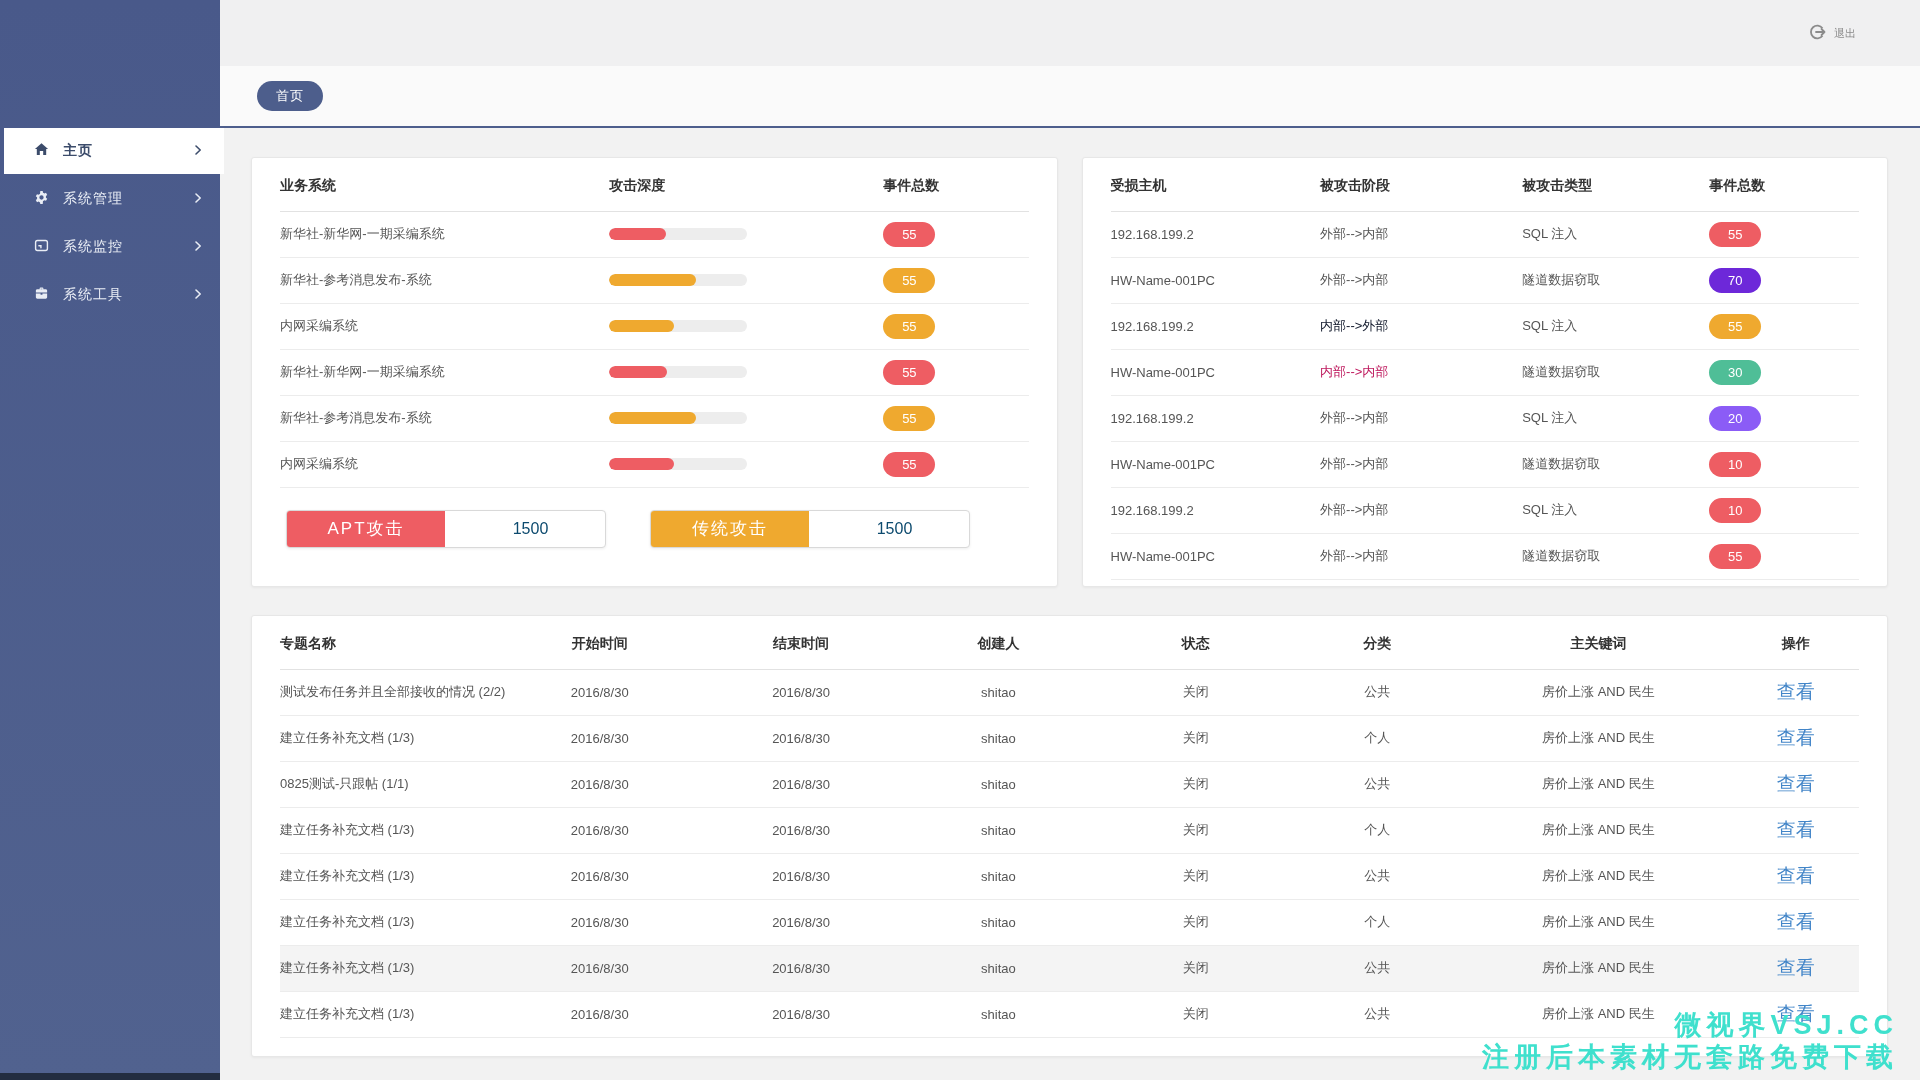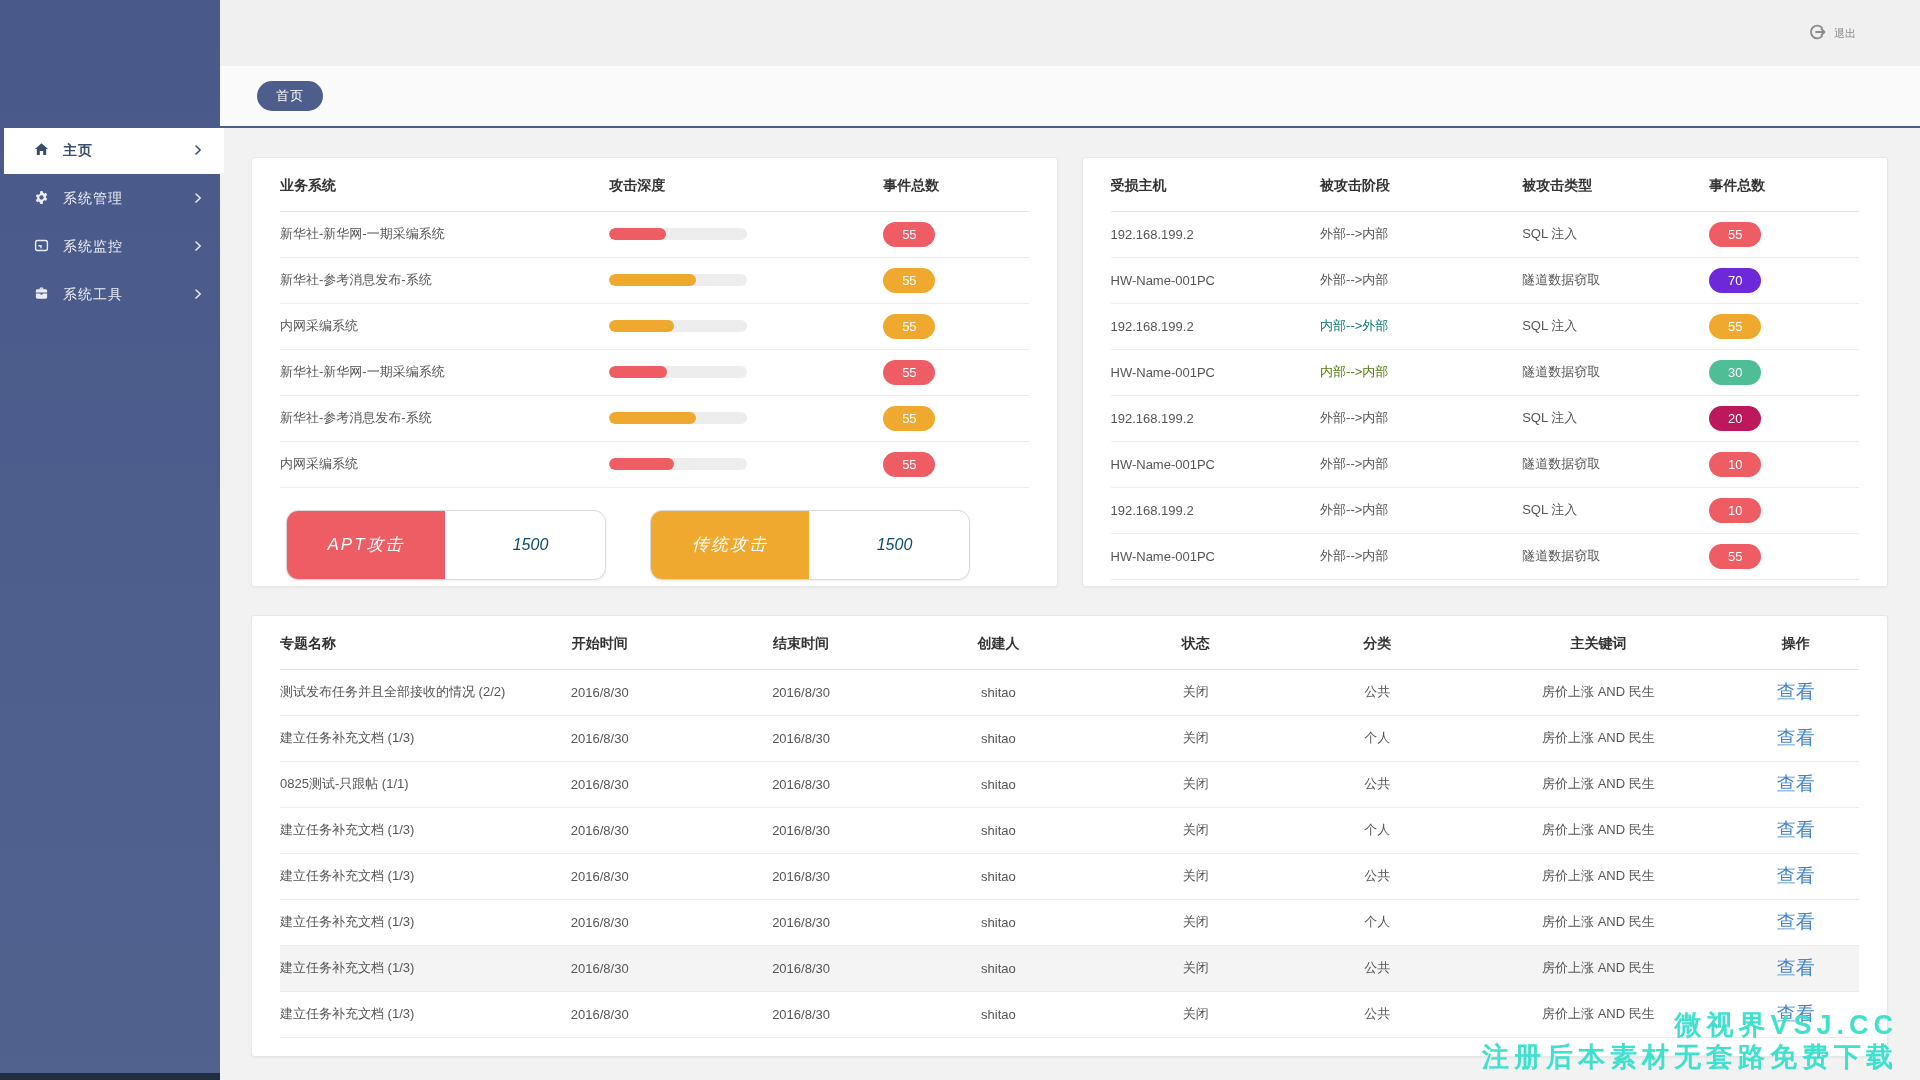--- a/index.html
+++ b/index.html
@@ -40,22 +40,22 @@
   td { height:46px; font-size:13px; color:#555; border-bottom:1px solid #ececec;
     white-space:nowrap; overflow:visible; }
   .pad-col { padding-left:42px; }
 
   .badge { display:inline-block; min-width:52px; height:25px; line-height:25px; text-align:center;
     color:#fff; font-size:13px; border-radius:13px; padding:0 8px; }
   .track { width:138px; height:12px; border-radius:6px; background:#ededed; overflow:hidden; }
   .fill { height:12px; border-radius:6px; }
 
   .stat-row { display:flex; gap:44px; margin:22px 0 0 6px; }
-  .stat-box { width:320px; height:70px; background:#fff; border:1px solid #d9d9d9;
-    border-radius:12px; display:flex; overflow:hidden; box-shadow:0 1px 3px rgba(0,0,0,.07);font-style:italic; }
+  .stat-box { width:320px; height:38px; background:#fff; border:1px solid #d9d9d9;
+    border-radius:4px; display:flex; overflow:hidden; box-shadow:0 1px 3px rgba(0,0,0,.07); }
   .stat-label { width:158px; display:flex; align-items:center; justify-content:center;
     color:#fff; font-size:17px; letter-spacing:2px; }
   .stat-value { flex:1; display:flex; align-items:center; justify-content:center;
     color:#0c4a6e; font-size:16px;padding-left:11px; }
 
   .table-card { margin-top:28px; padding-bottom:18px; }
   .t-center { text-align:center; }
   tr.highlight td { background:#f4f4f4; }
   .view-link { color:var(--link); cursor:pointer; text-decoration:none; font-size:19px; }
   .stage { font-size:13px; }
@@ -239,35 +239,35 @@
                 <td><span class="badge" style="background:#ee5d63">55</span></td>
               </tr>
               <tr>
                 <td><span>HW-Name-001PC</span></td>
                 <td><span class="stage">外部--&gt;内部</span></td>
                 <td><span>隧道数据窃取</span></td>
                 <td><span class="badge" style="background:#6d28d9">70</span></td>
               </tr>
               <tr>
                 <td><span>192.168.199.2</span></td>
-                <td><span class="stage" style="color:#0f766e">内部--&gt;外部</span></td>
+                <td><span class="stage" style="color:#0f172a">内部--&gt;外部</span></td>
                 <td><span>SQL 注入</span></td>
                 <td><span class="badge" style="background:#efa92f">55</span></td>
               </tr>
               <tr>
                 <td><span>HW-Name-001PC</span></td>
-                <td><span class="stage" style="color:#4d7c0f">内部--&gt;内部</span></td>
+                <td><span class="stage" style="color:#be185d">内部--&gt;内部</span></td>
                 <td><span>隧道数据窃取</span></td>
                 <td><span class="badge" style="background:#4fbe97">30</span></td>
               </tr>
               <tr>
                 <td><span>192.168.199.2</span></td>
                 <td><span class="stage">外部--&gt;内部</span></td>
                 <td><span>SQL 注入</span></td>
-                <td><span class="badge" style="background:#be185d">20</span></td>
+                <td><span class="badge" style="background:#8b5cf6">20</span></td>
               </tr>
               <tr>
                 <td><span>HW-Name-001PC</span></td>
                 <td><span class="stage">外部--&gt;内部</span></td>
                 <td><span>隧道数据窃取</span></td>
                 <td><span class="badge" style="background:#ee5d63">10</span></td>
               </tr>
               <tr>
                 <td><span>192.168.199.2</span></td>
                 <td><span class="stage">外部--&gt;内部</span></td>

